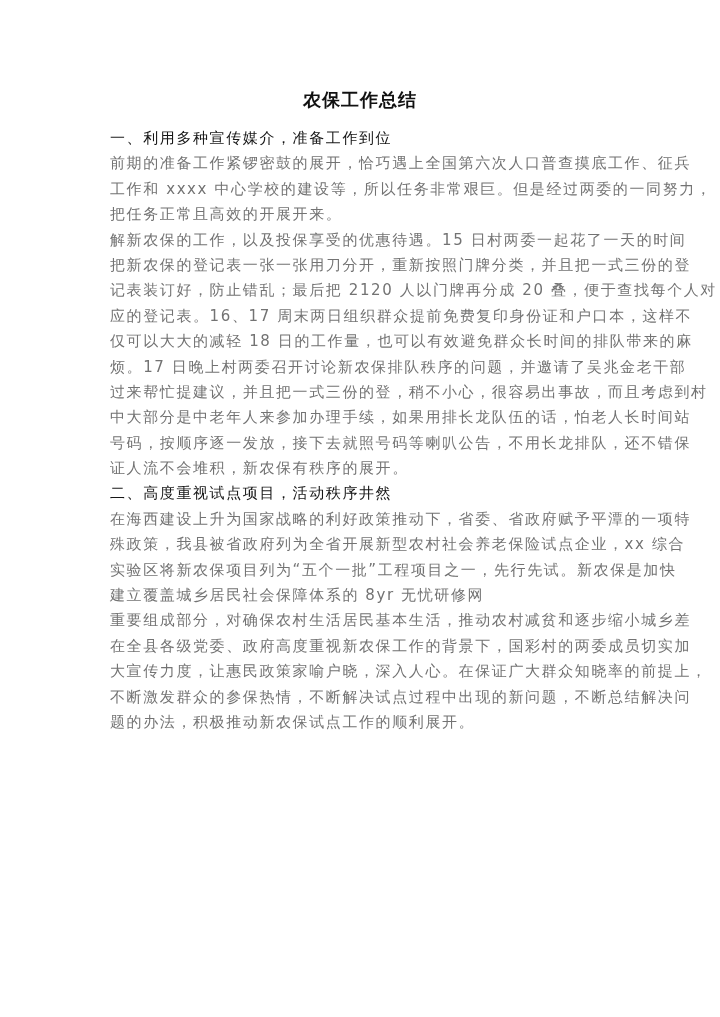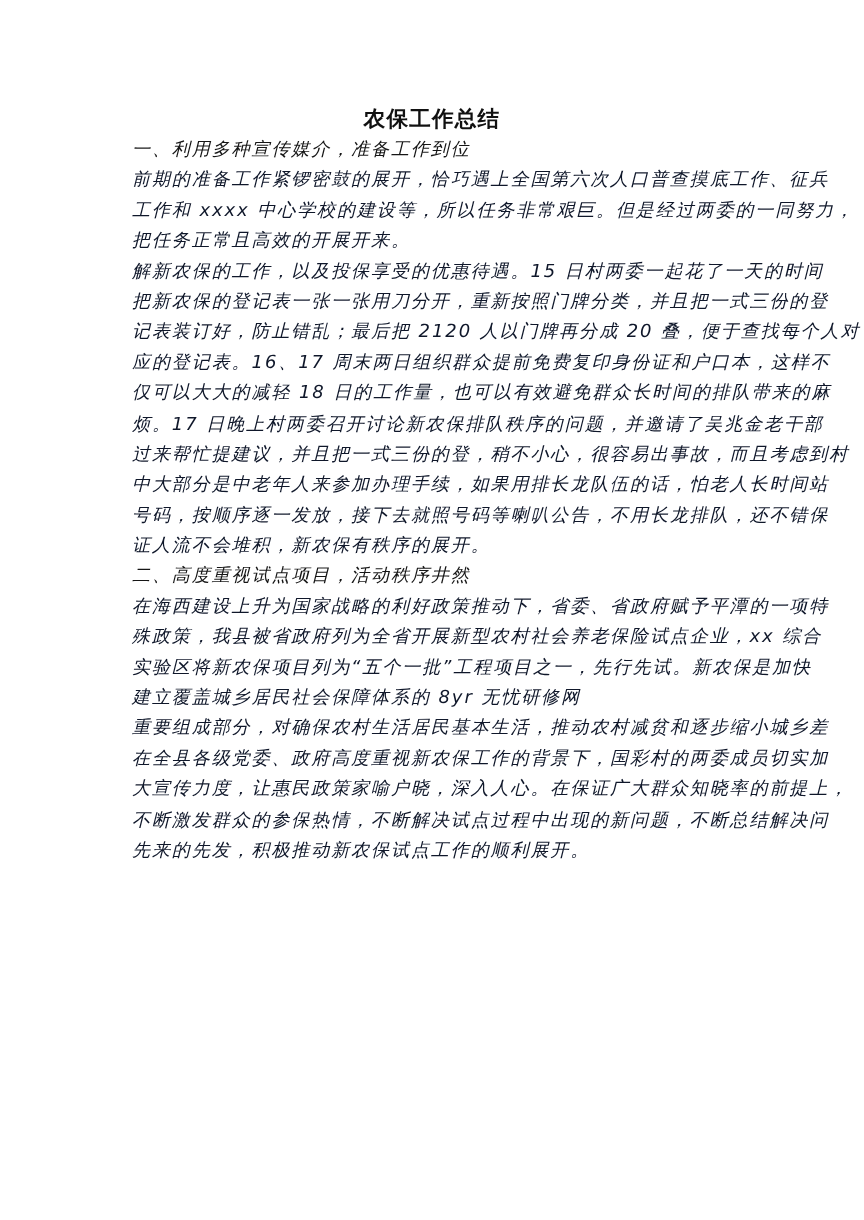--- a/index.html
+++ b/index.html
@@ -29,32 +29,31 @@
       text-align: center;
       font-size: 18px;
       font-weight: bold;
       letter-spacing: 1px;
       line-height: 24px;
       color: #111;
     }
     .body {
       position: absolute;
       left: 110px;
-      top: 112px;
+      top: 126px;
       width: 510px;
-      font-style: italic;
     }
     .line {
       display: block;
       height: 25.4px;
       line-height: 25.4px;
       font-size: 15px;
       white-space: nowrap;
       letter-spacing: 1.6px;
-      color: #0f172a;
+      color: #737373;
     }
     .line.heading {
       color: #151515;
     }
   </style>
 </head>
 <body>
 
 <div class="page">
   <div class="title">农保工作总结</div>
@@ -75,15 +74,15 @@
     <span class="line">证人流不会堆积，新农保有秩序的展开。</span>
     <span class="line heading">二、高度重视试点项目，活动秩序井然</span>
     <span class="line">在海西建设上升为国家战略的利好政策推动下，省委、省政府赋予平潭的一项特</span>
     <span class="line">殊政策，我县被省政府列为全省开展新型农村社会养老保险试点企业，xx 综合</span>
     <span class="line">实验区将新农保项目列为“五个一批”工程项目之一，先行先试。新农保是加快</span>
     <span class="line">建立覆盖城乡居民社会保障体系的 8yr 无忧研修网</span>
     <span class="line">重要组成部分，对确保农村生活居民基本生活，推动农村减贫和逐步缩小城乡差</span>
     <span class="line">在全县各级党委、政府高度重视新农保工作的背景下，国彩村的两委成员切实加</span>
     <span class="line">大宣传力度，让惠民政策家喻户晓，深入人心。在保证广大群众知晓率的前提上，</span>
     <span class="line">不断激发群众的参保热情，不断解决试点过程中出现的新问题，不断总结解决问</span>
-    <span class="line">先来的先发，积极推动新农保试点工作的顺利展开。</span>
+    <span class="line">题的办法，积极推动新农保试点工作的顺利展开。</span>
   </div>
 </div>
 
 </body></html>

